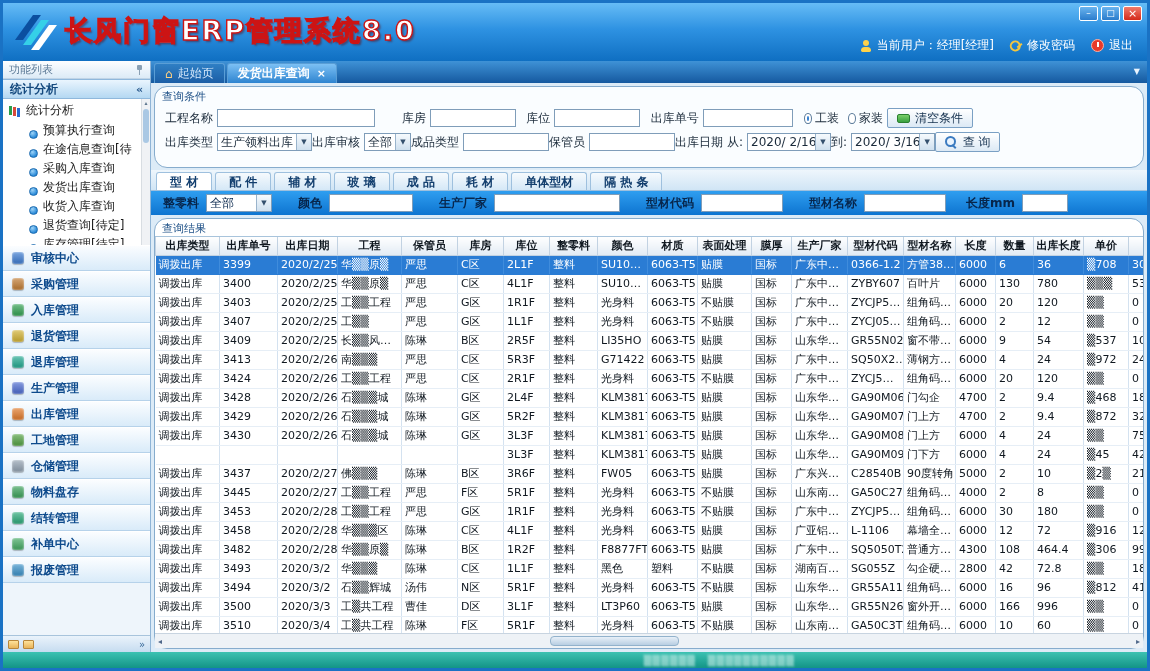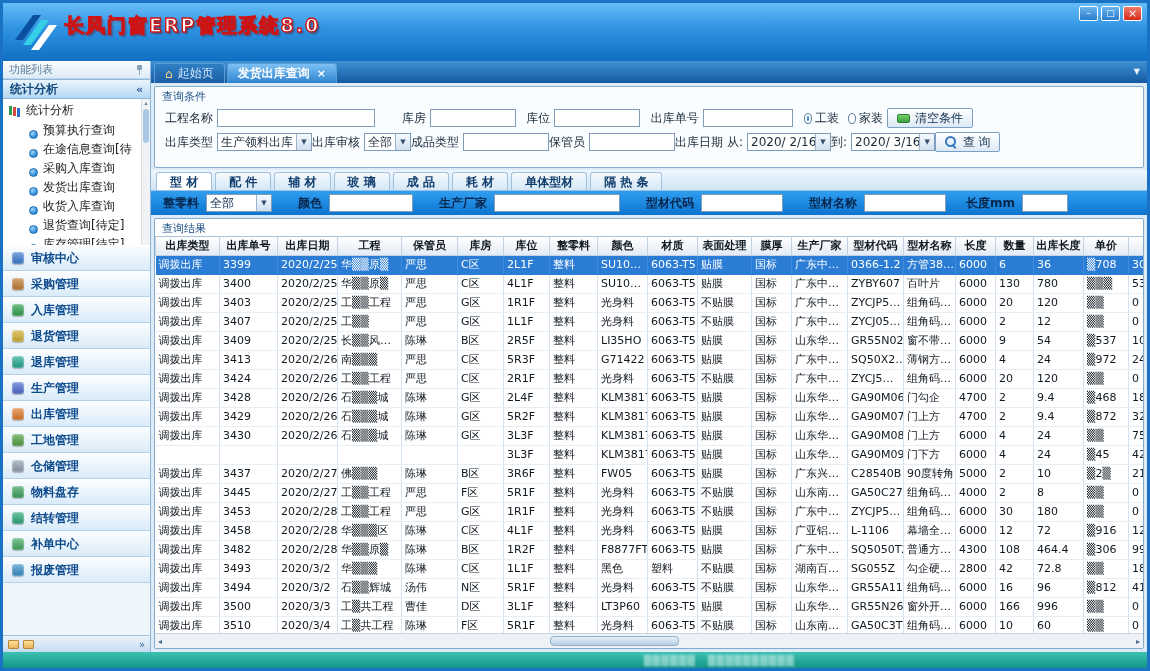--- a/index.html
+++ b/index.html
@@ -4,21 +4,21 @@
 <style>
   * { box-sizing: border-box; margin:0; padding:0; }
   body { font-family:"DejaVu Sans","Liberation Sans",sans-serif; background:#666; }
   .window { width:1150px; height:671px; display:flex; flex-direction:column; overflow:hidden;
             border:3px solid #1a72c4; background:#e4eef6; position:relative; }
 
   
   .titlebar { height:58px; flex:0 0 58px; position:relative;
     background:linear-gradient(180deg,#66bcf6 0%,#2e92e2 45%,#0f6fc2 100%); }
   .logo { position:absolute; left:10px; top:7px; width:46px; height:44px; }
-  .app-title { position:absolute; left:62px; top:10px; font-size:19px; font-weight:bold; color:#fff;
+  .app-title { position:absolute; left:62px; top:10px; font-size:27px; font-weight:bold; color:#fff;
     letter-spacing:2px; -webkit-text-stroke:1.4px #cc1414;
     text-shadow:2px 2px 2px rgba(100,0,0,.45); white-space:nowrap; }
   .win-controls { position:absolute; top:3px; right:5px; display:flex; gap:3px; }
   .wc { width:19px; height:15px; border:1px solid #fff; border-radius:2px; color:#fff; font-size:9px;
     display:flex; align-items:center; justify-content:center; line-height:1;
     background:linear-gradient(#6ab4ee,#2a7ccc); cursor:default; }
   .wc.close { background:linear-gradient(#f07a6a,#d42a1a); font-size:11px; }
   .userbar { position:absolute; right:14px; top:34px; display:flex; gap:16px; align-items:center;
     color:#fff; font-size:12px; }
   .ub-item { display:flex; align-items:center; gap:5px; white-space:nowrap; }
@@ -68,21 +68,21 @@
   
   .content { flex:1; min-width:0; display:flex; flex-direction:column; background:#dcebf7; }
   .tabbar { height:22px; flex:0 0 22px; background:linear-gradient(#3f92d6,#15599f); display:flex; align-items:flex-end; padding-left:3px; position:relative; }
   .tab { height:20px; display:flex; align-items:center; gap:5px; padding:0 10px; font-size:12px; color:#d6e8fa;
     background:linear-gradient(#2f7fc4,#1b5ea6); border:1px solid #5a9ed6; border-bottom:none; border-radius:3px 3px 0 0; margin-right:2px; cursor:default; white-space:nowrap; }
   .tab.active { background:linear-gradient(#7cc0f4,#2e84d0); color:#fff; font-weight:bold; }
   .home-glyph { color:#ffd080; font-size:12px; line-height:1; }
   .tab-close { font-size:11px; line-height:1; margin-left:2px; }
   .tab-caret { position:absolute; right:7px; top:6px; color:#eaf4fe; font-size:8px; }
 
-  .group { border:1px solid #86accd; background:#fafdff; border-radius:2px; position:relative; }
+  .group { border:1px solid #86accd; background:#fafdff; border-radius:13px; position:relative; }
   .group-title { font-size:11px; color:#1c4f86; padding:2px 7px 0; }
 
   .query-group { margin:3px 3px 0; height:82px; flex:0 0 82px; }
   .qrow { display:flex; align-items:center; padding:4px 10px 0; font-size:12px; color:#1a2a3a; white-space:nowrap; }
   .ql { margin-right:4px; }
   .sp { display:inline-block; }
   .tb { height:18px; border:1px solid #7f9db9; background:#fff; font-size:12px; padding:0 3px; font-family:inherit; }
   .combo { display:inline-flex; align-items:stretch; border:1px solid #7f9db9; background:#fff; height:18px; }
   .combo .cval { flex:1; font-size:12px; padding:0 3px; overflow:hidden; white-space:nowrap; display:flex; align-items:center; }
   .combo .carrow { width:15px; background:linear-gradient(#f6fafd,#cfe0ef); border-left:1px solid #9ab4cc; display:flex; align-items:center; justify-content:center; font-size:7px; color:#34506e; }
@@ -135,20 +135,34 @@
         <polygon points="2,30 20,5 28,5 10,30" fill="#0b4fa0"></polygon>
         <polygon points="10,35 28,10 36,10 18,35" fill="#35d0e8"></polygon>
         <polygon points="18,40 36,15 44,15 26,40" fill="#ffffff"></polygon>
       </svg>
     </div>
     <div class="app-title">长风门窗ERP管理系统8.0</div>
     <div class="win-controls">
       <div class="wc">–</div>
       <div class="wc">□</div>
       <div class="wc close">×</div>
+    </div>
+    <div class="userbar">
+      <span class="ub-item">
+        <span class="person-icon"></span>
+        <span>当前用户：经理[经理]</span>
+      </span>
+      <span class="ub-item">
+        <span class="key-icon"></span>
+        <span>修改密码</span>
+      </span>
+      <span class="ub-item">
+        <span class="power-icon"></span>
+        <span>退出</span>
+      </span>
     </div>
   </div>
 
   <div class="body-row">
 
     <div class="sidebar">
       <div class="sidebar-title">
         <span>功能列表</span>
         <span class="pin-icon"></span>
       </div>

